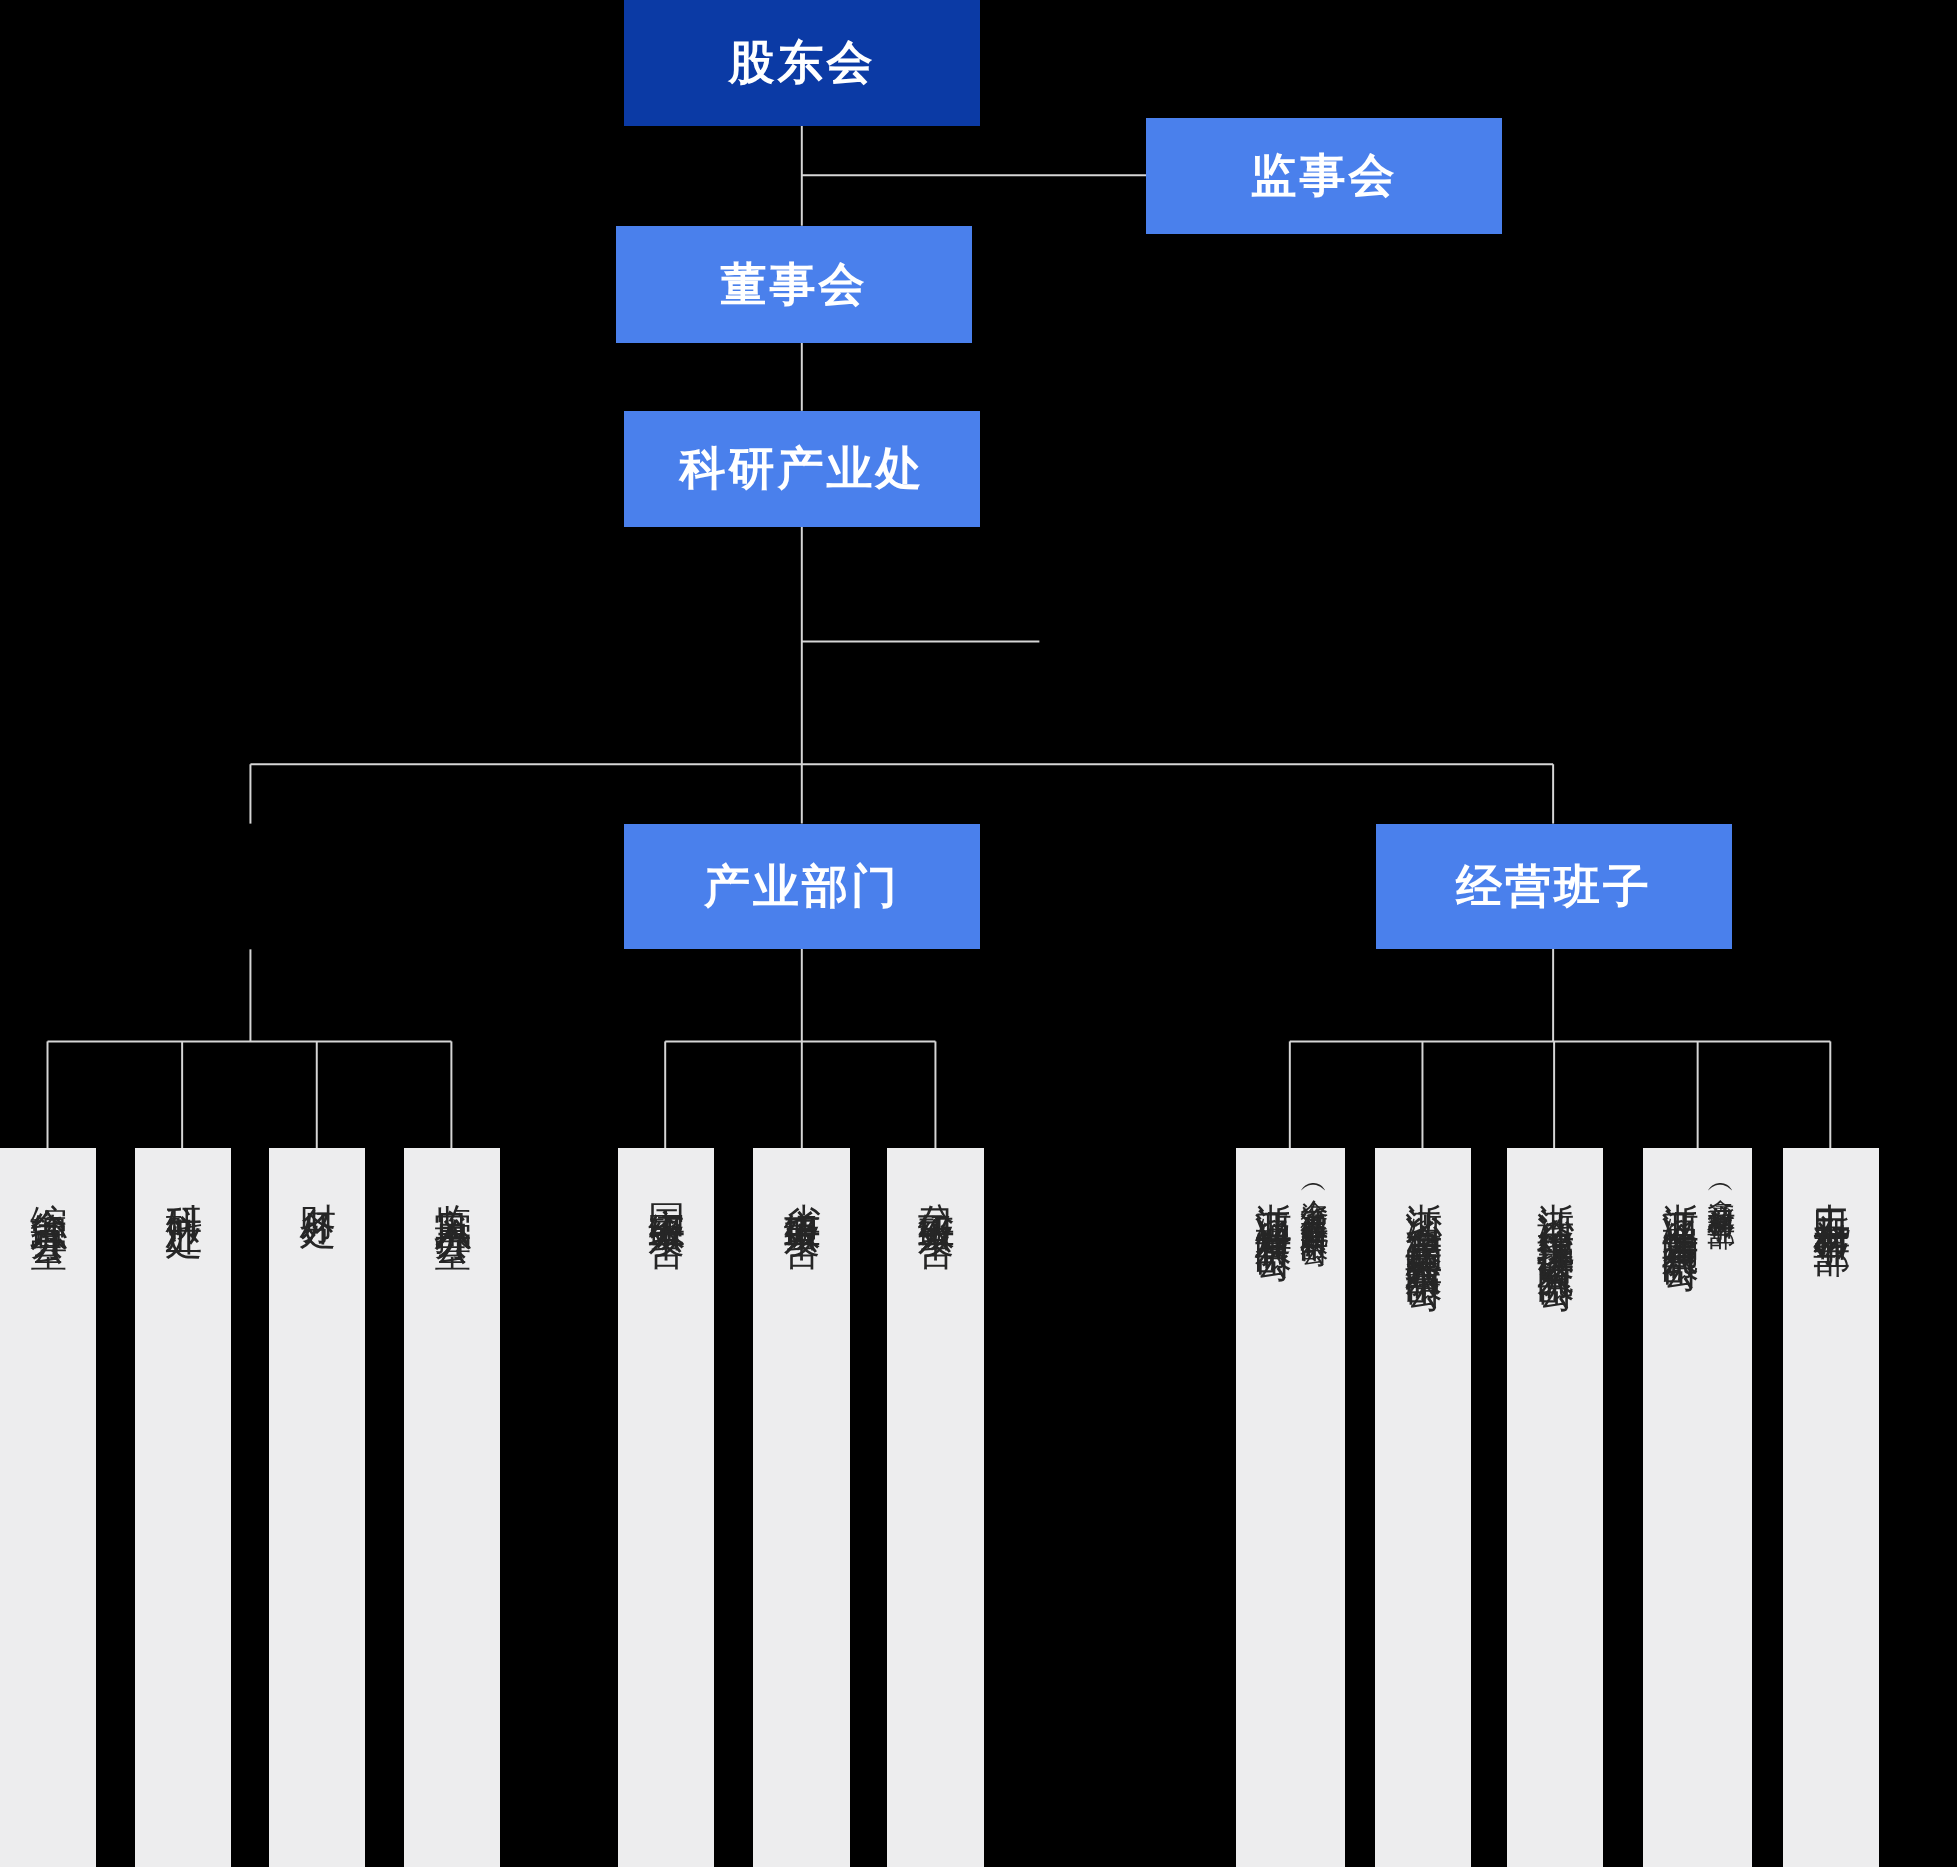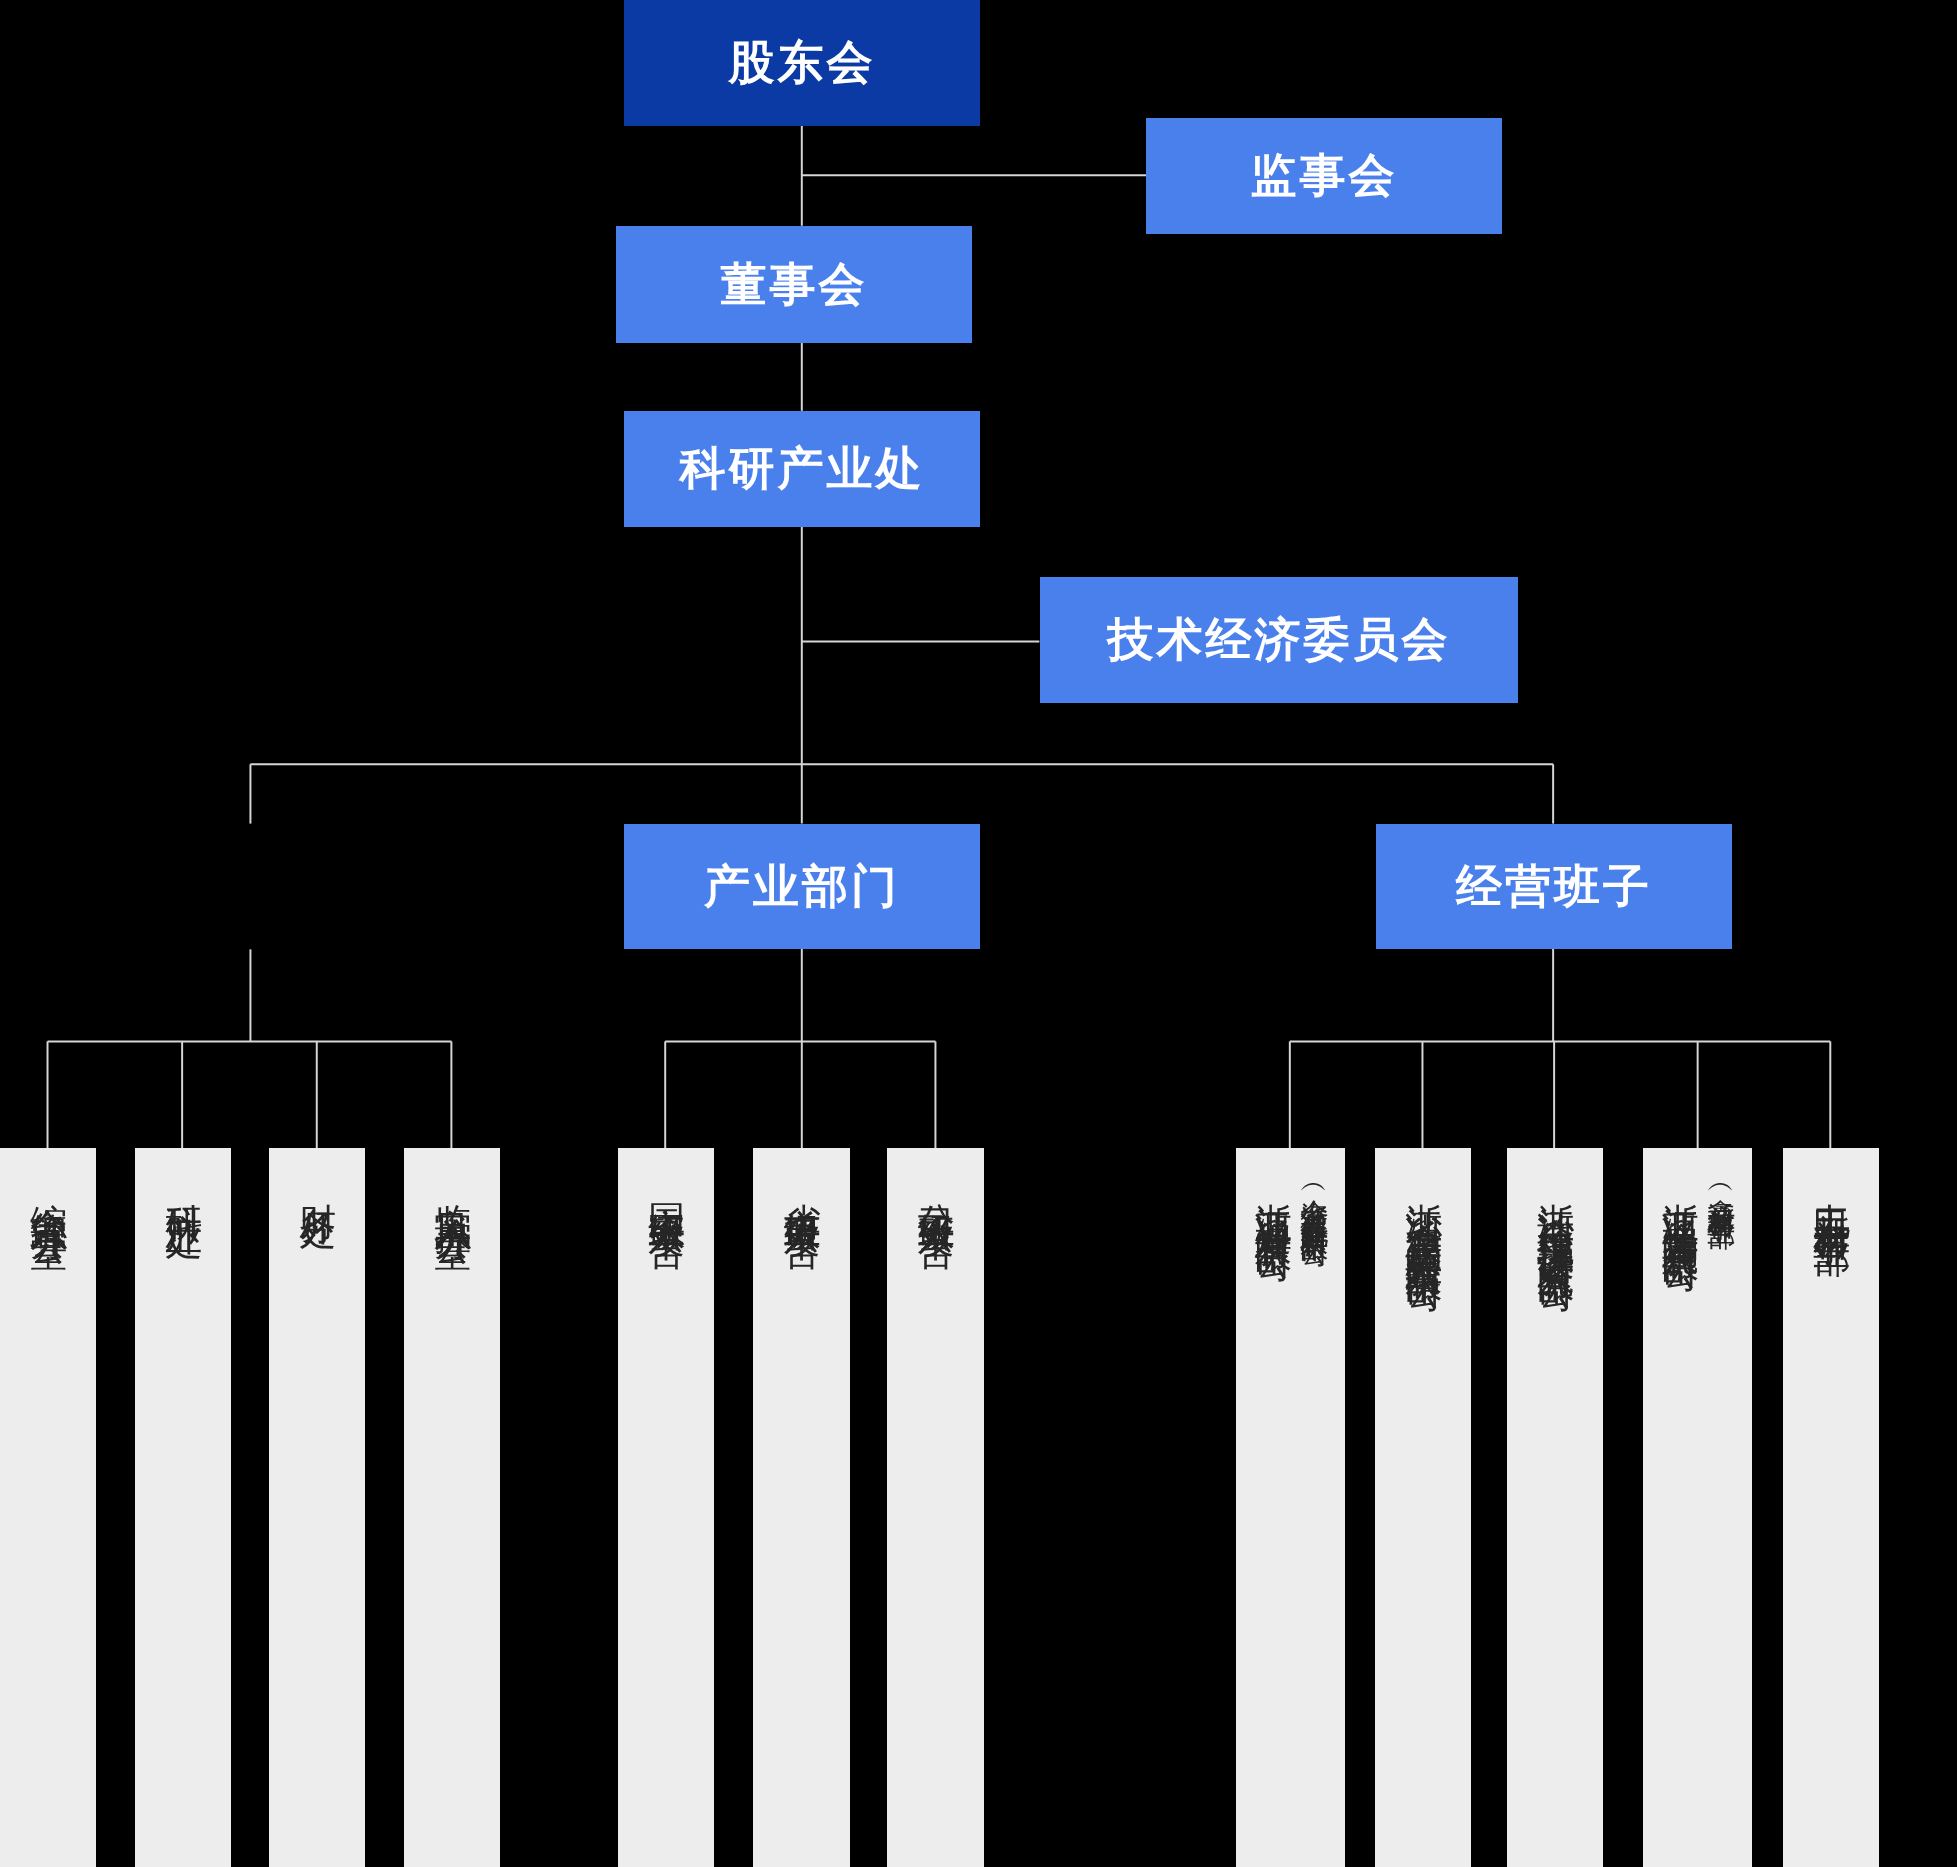--- a/index.html
+++ b/index.html
@@ -85,23 +85,20 @@
   </div>
 
   <div class="box branch" style="left:616px;top:226px;width:356px;height:117px">
     <span>董事会</span>
   </div>
 
   <div class="box branch" style="left:624px;top:411px;width:356px;height:116px">
     <span>科研产业处</span>
   </div>
 
-  <div class="box branch" style="left:1040px;top:577px;width:478px;height:126px">
-    <span>技术经济委员会</span>
-  </div>
 
 
   <div class="box branch" style="left:624px;top:824px;width:356px;height:125px">
     <span>产业部门</span>
   </div>
 
   <div class="box branch" style="left:1376px;top:824px;width:356px;height:125px">
     <span>经营班子</span>
   </div>
 

